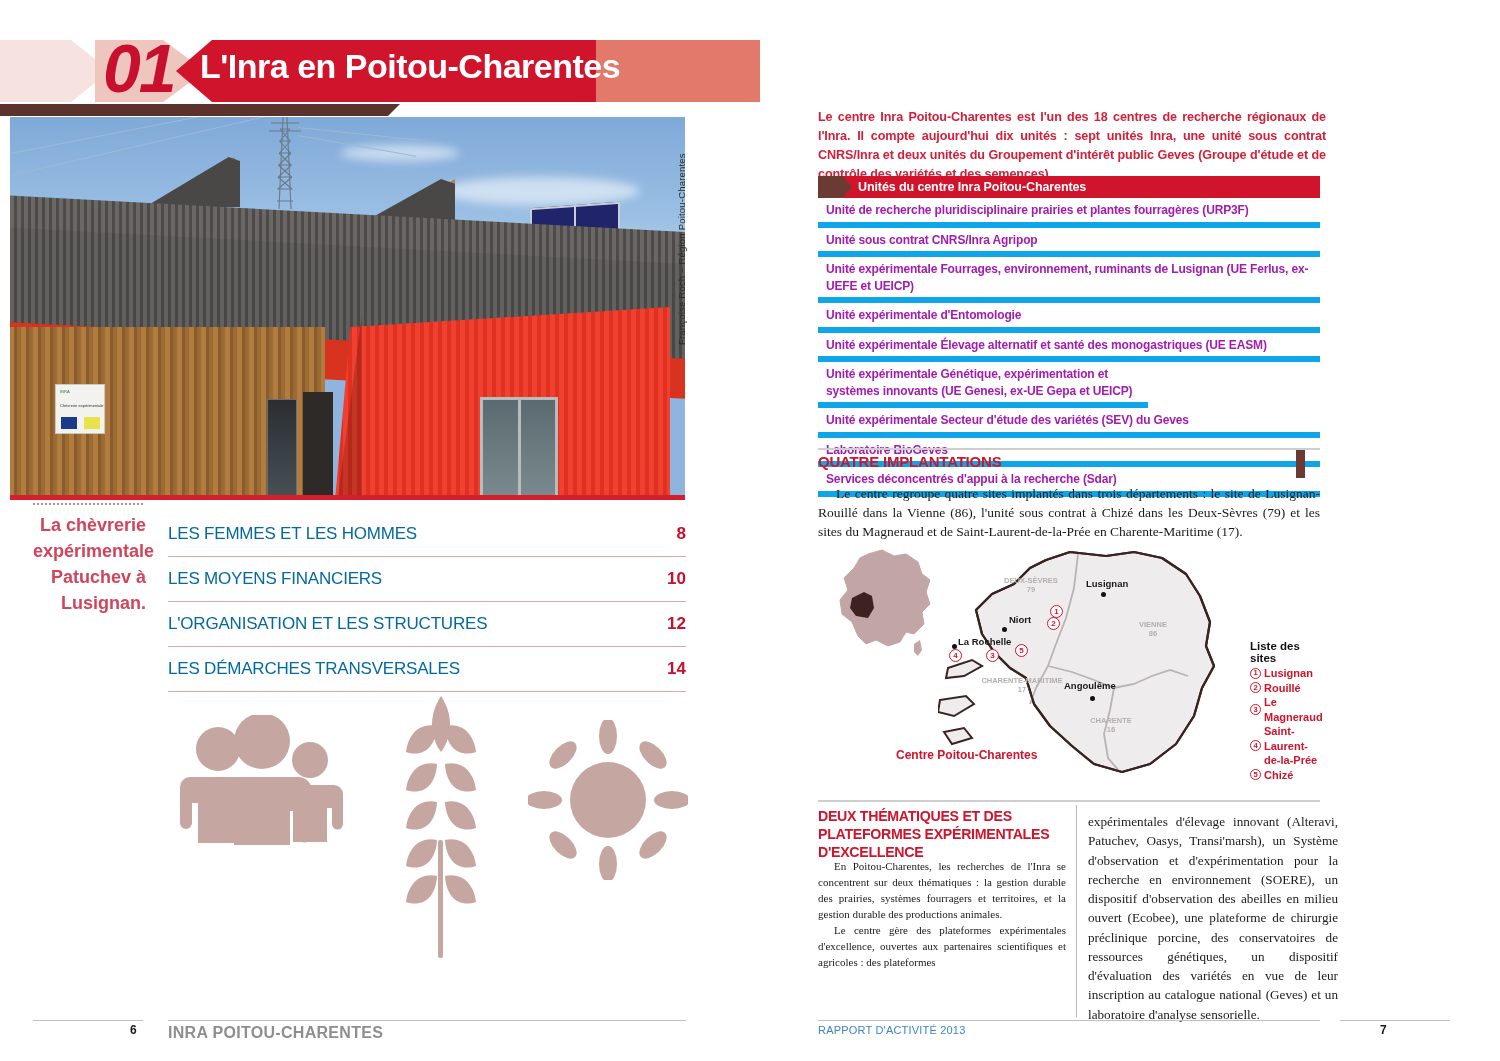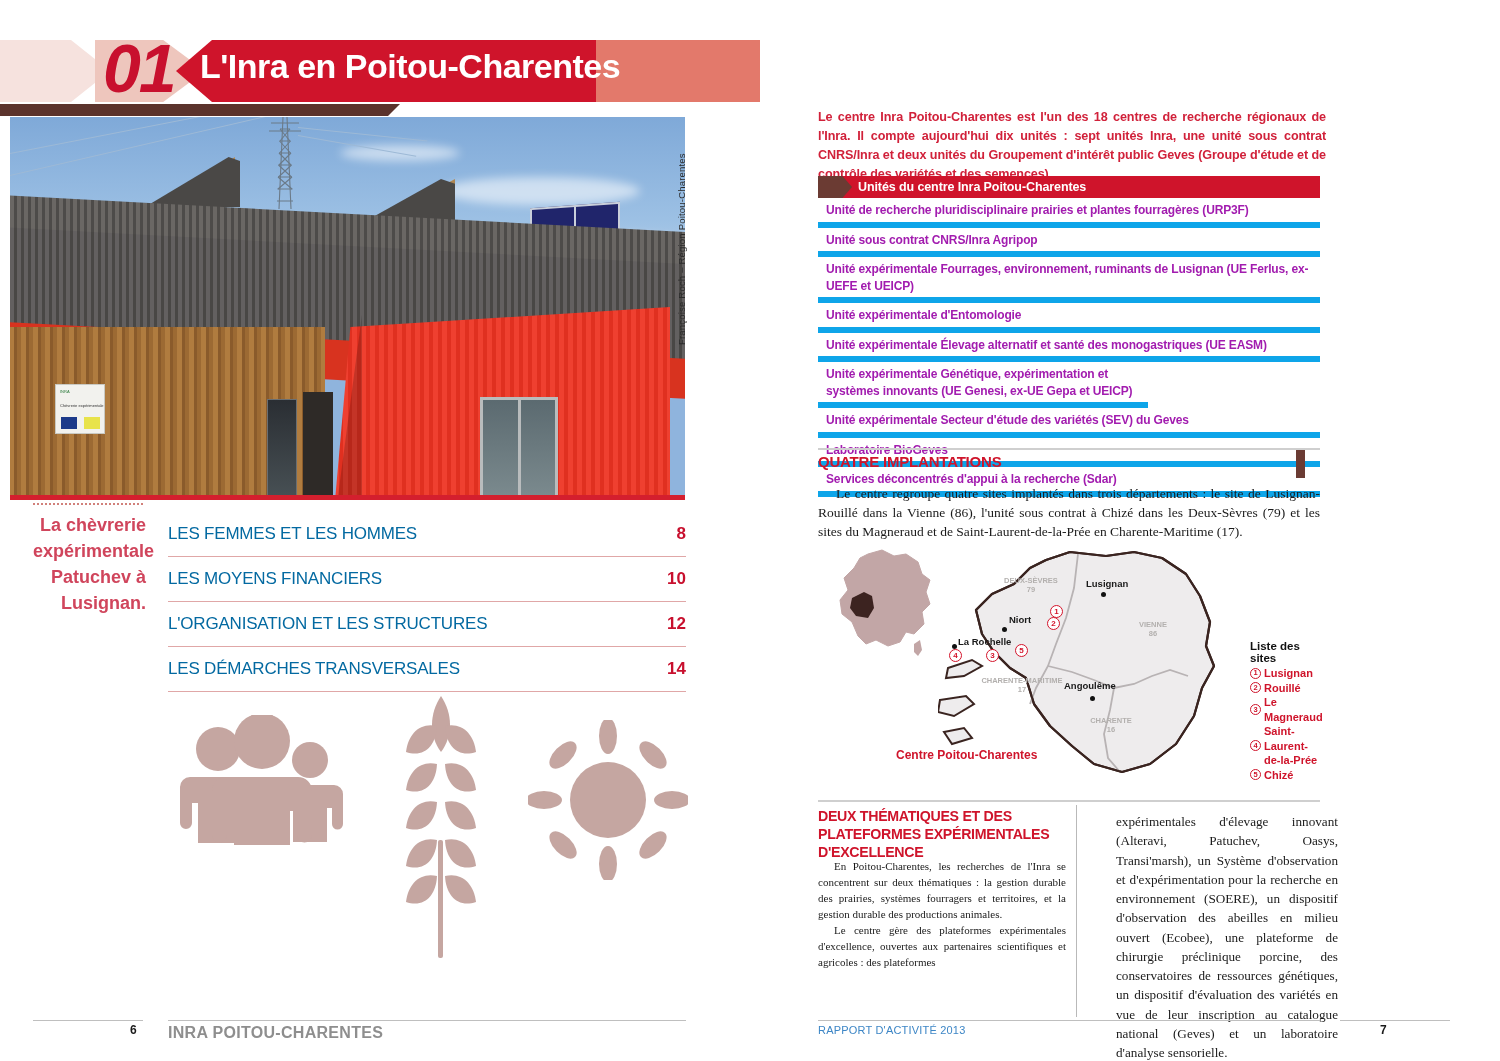--- a/index.html
+++ b/index.html
@@ -264,21 +264,21 @@
     position:absolute; left:58px; top:858px; width:248px;
     font-family:"Liberation Serif", serif; font-size:11px; line-height:1.46;
     color:#1a1a1a; text-align:justify;
   }
   .col-r {
     position:absolute; left:328px; top:812px; width:250px;
     font-family:"Liberation Serif", serif; font-size:13.2px; line-height:1.46;
     color:#1a1a1a; text-align:justify;
   }
   .col-l p, .col-r p { text-indent:16px; }
-  .col-r p.noind { text-indent:0;margin-left:28px; }
+  .col-r p.noind { text-indent:0; }
 
   
   .rf-rule { position:absolute; left:58px; top:1020px; width:502px; border-top:1px solid #bfbfbf; }
   .rf-rule2 { position:absolute; left:580px; top:1020px; width:110px; border-top:1px solid #bfbfbf; }
   .rf-txt { position:absolute; left:58px; top:1024px; font-size:11px; color:#3d86c6; font-weight:400; letter-spacing:0.2px;}
   .rf-num { position:absolute; left:620px; top:1023px; font-size:12px; font-weight:700; color:#1a1a1a; }
 </style>
 </head>
 <body>
 

